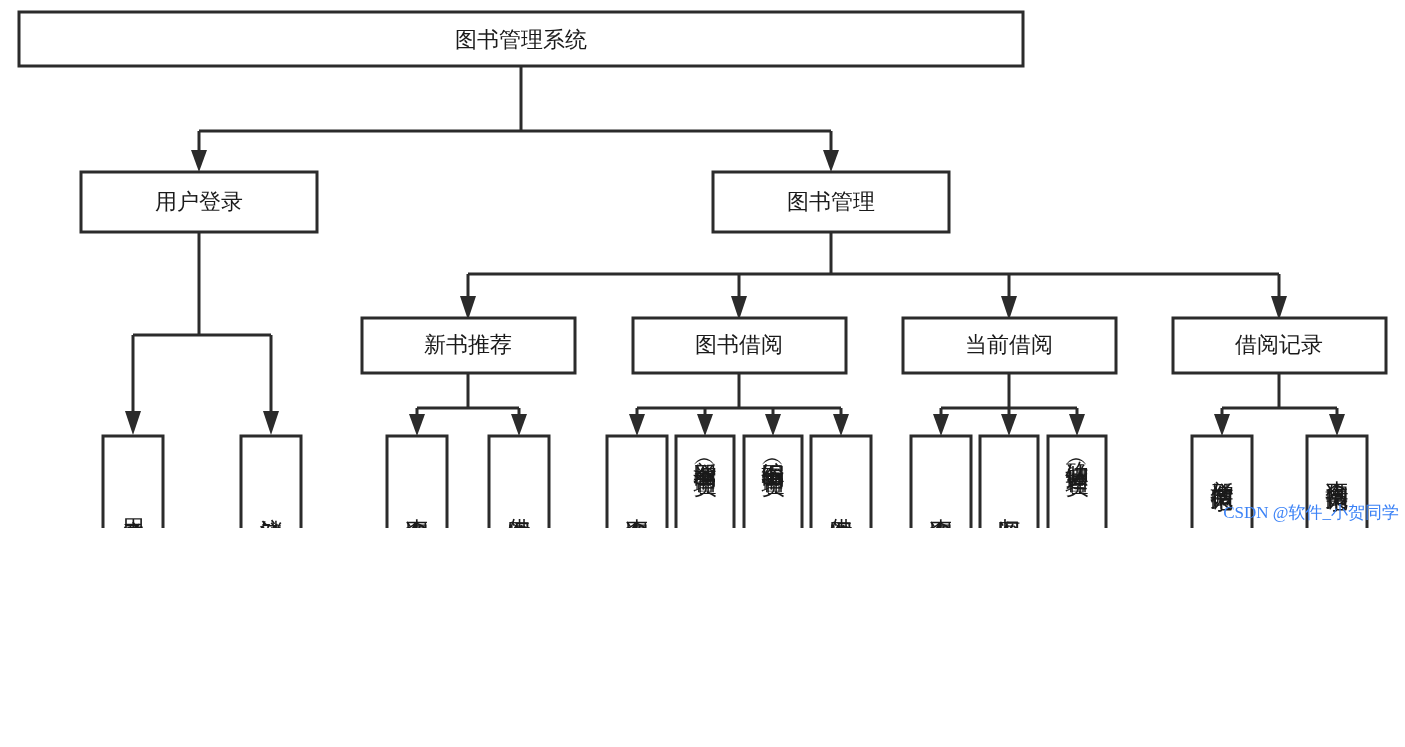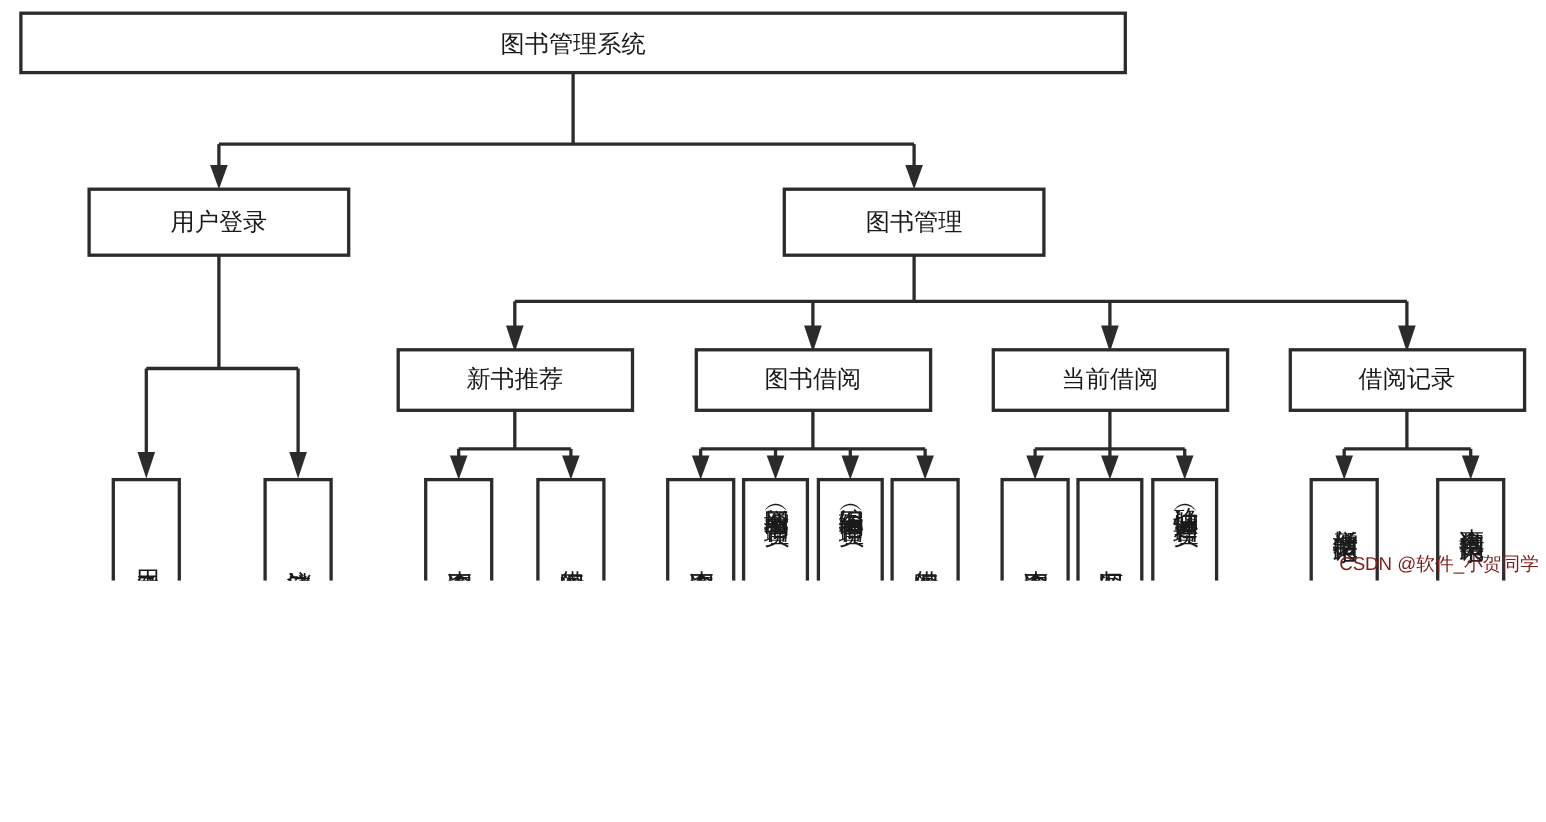--- a/index.html
+++ b/index.html
@@ -62,23 +62,23 @@
     font-size: 23px;
     line-height: 1.0;
     color: #1a1a1a;
     letter-spacing: 2px;
     white-space: nowrap;
   }
   .watermark {
     position: absolute;
     right: 6px;
     bottom: 4px;
-    font-family: Liberation Sans, sans-serif;
+    font-family: Liberation Serif, serif;
     font-size: 17px;
-    color: #7f1d1d;
+    color: #3b82f6;
     white-space: nowrap;
     pointer-events: none;
   }
 </style>
 </head>
 <body>
 
 <div id="diagram-root">
 
   <svg class="diagram-canvas" viewBox="0 0 1405 747" xmlns="http://www.w3.org/2000/svg">

